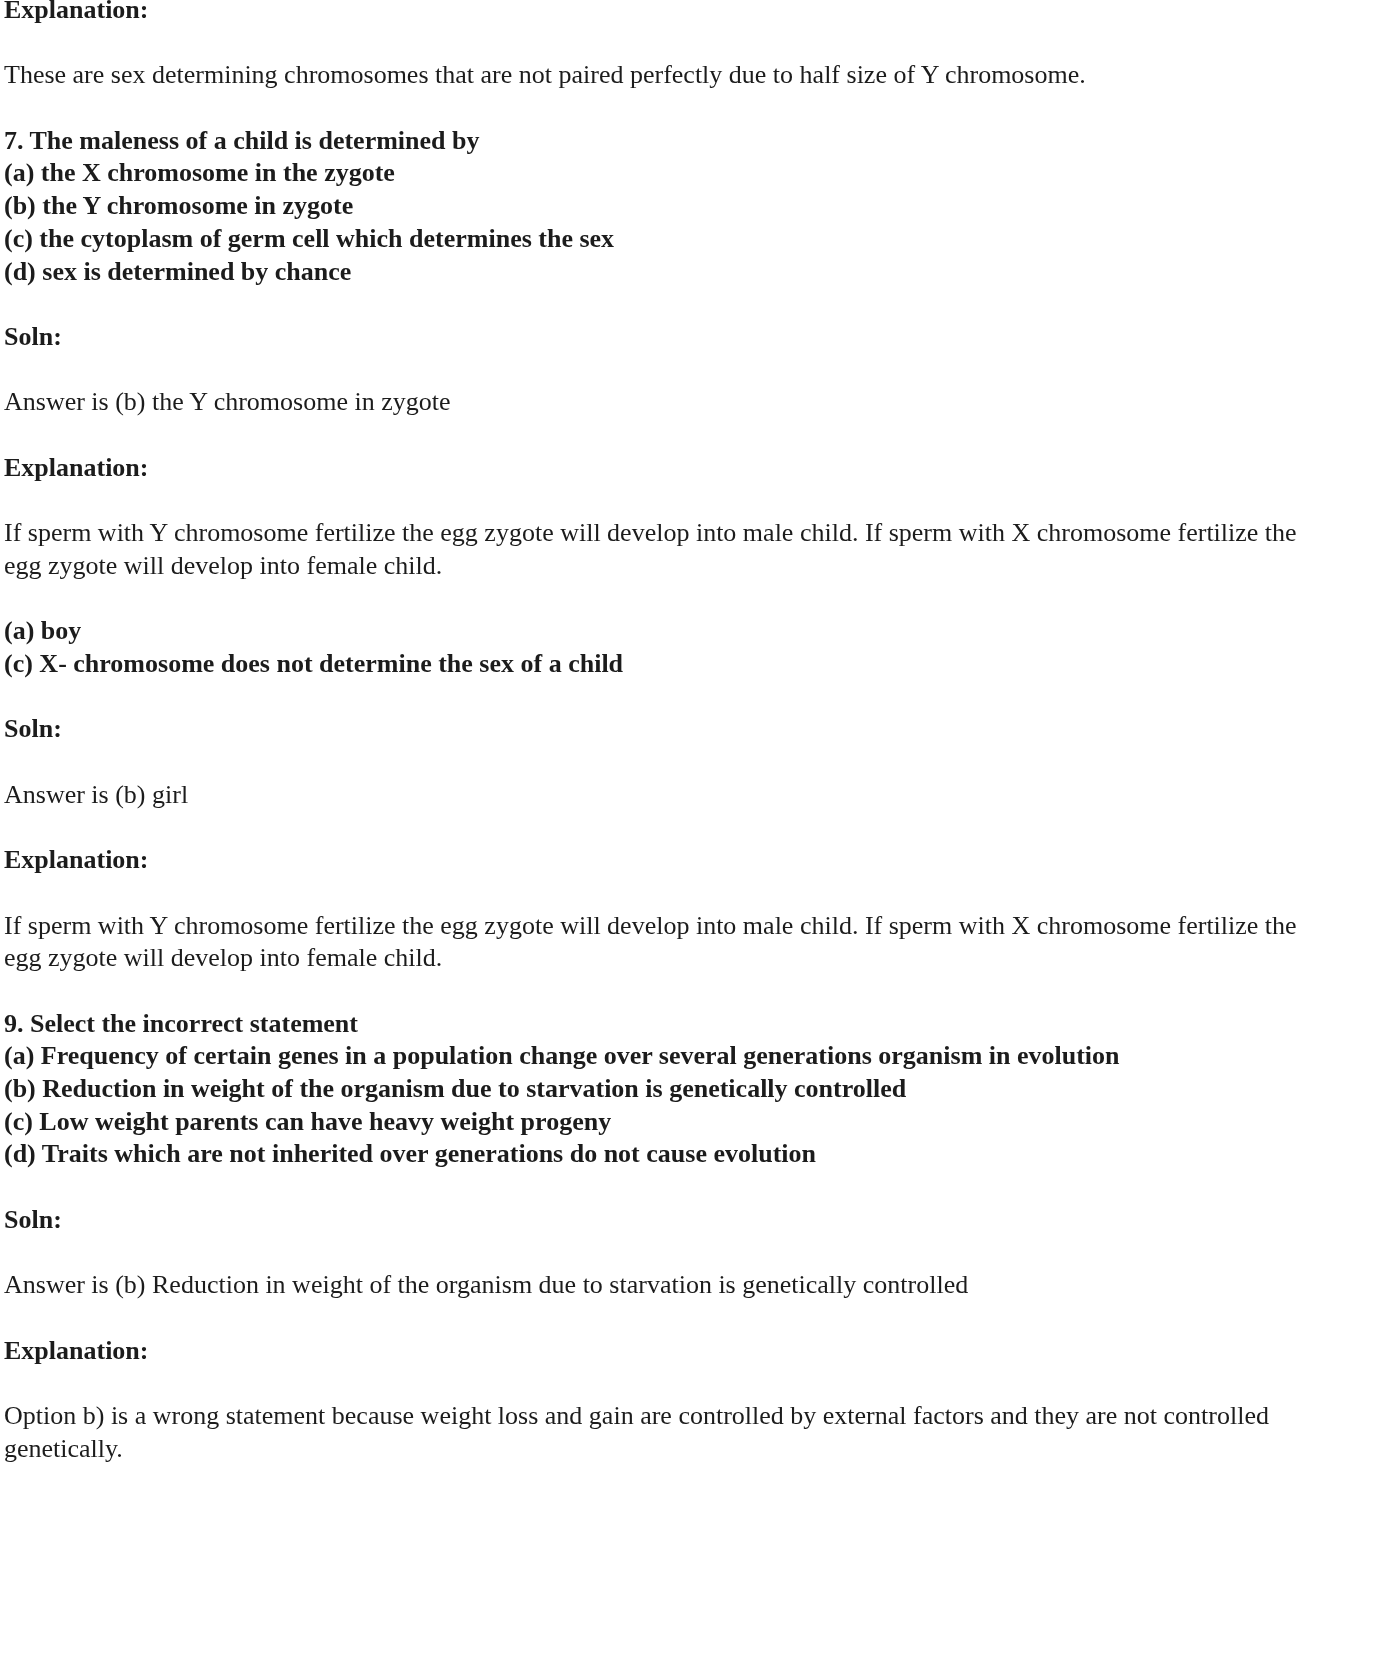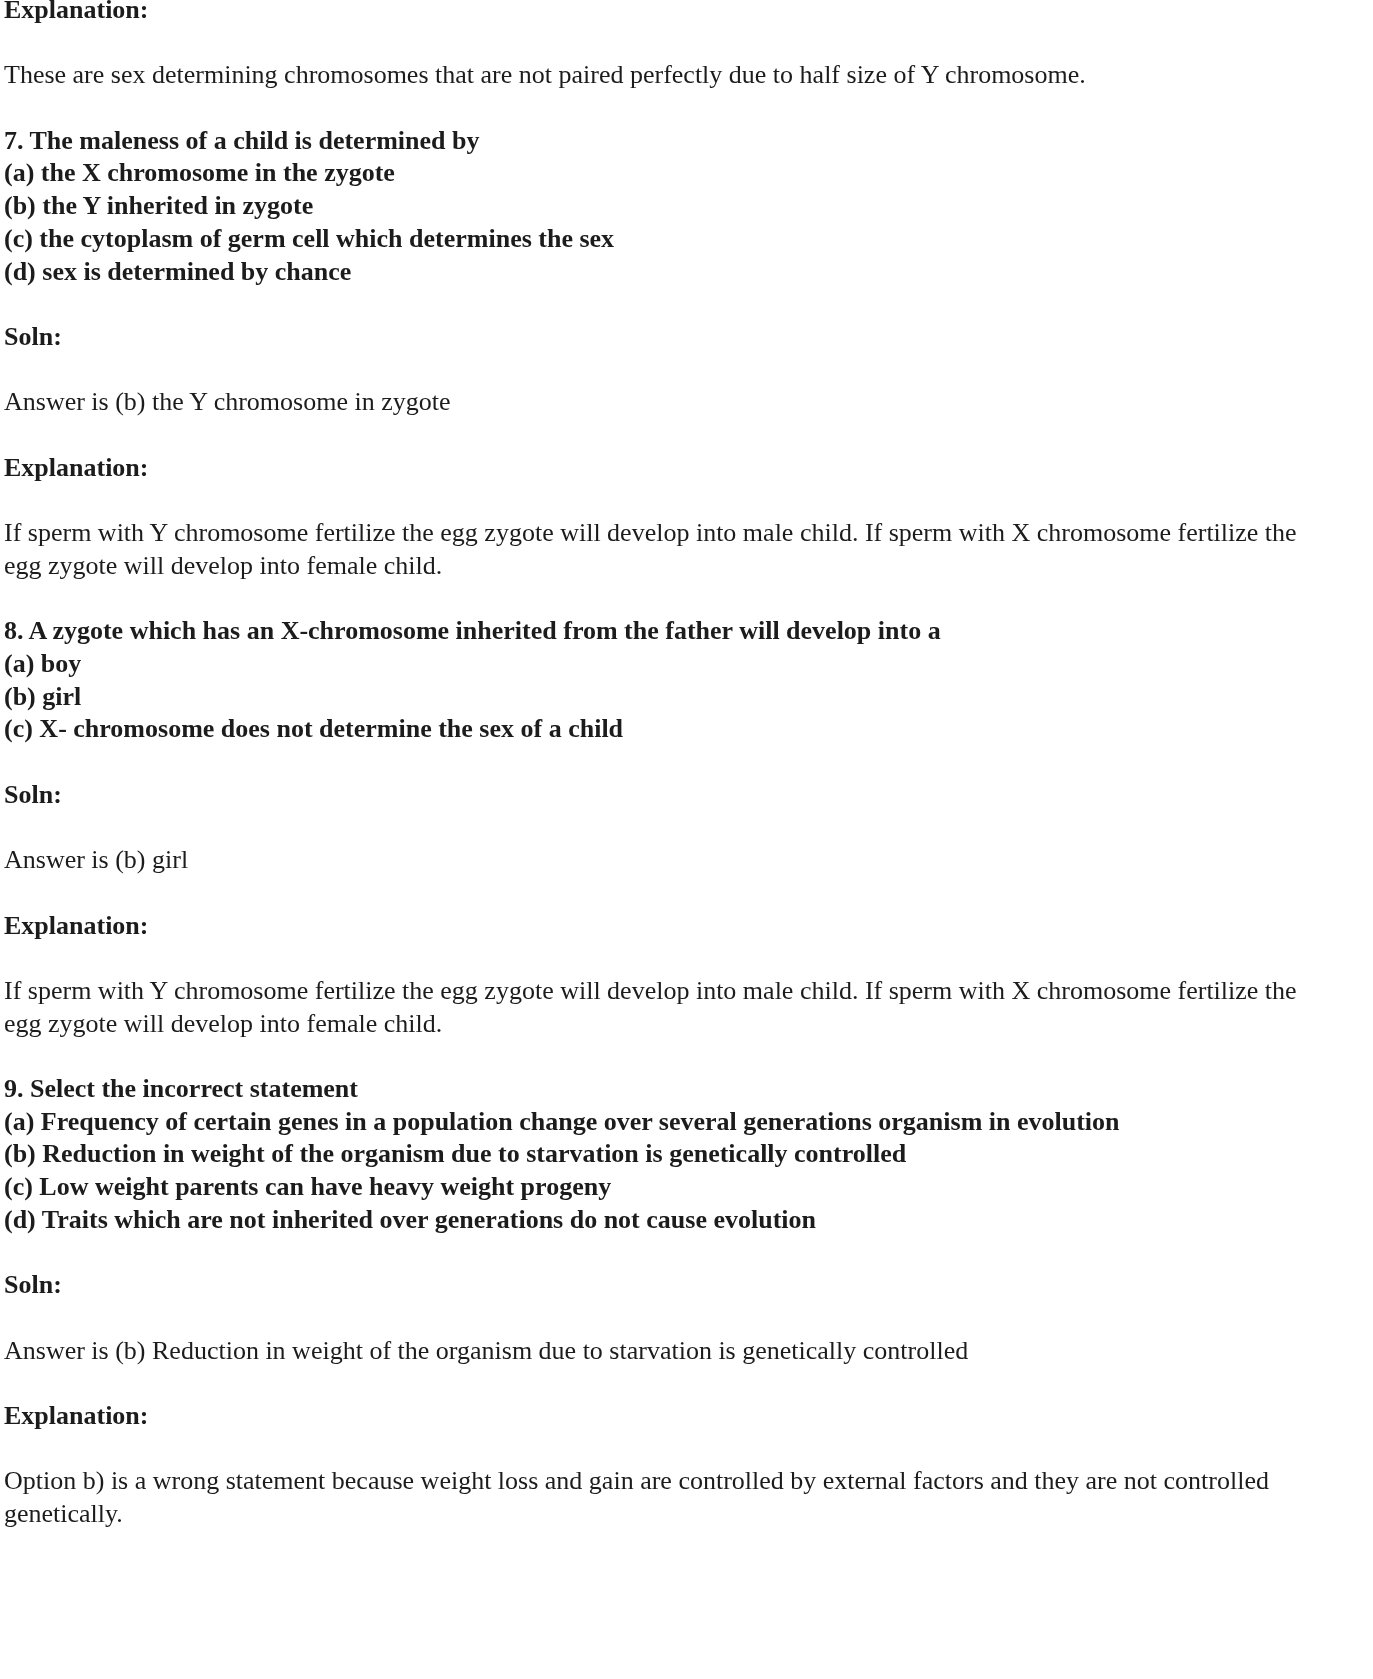--- a/index.html
+++ b/index.html
@@ -38,37 +38,35 @@
 
 <div class="page">
 
   <div class="block bold">Explanation:</div>
 
   <div class="block">These are sex determining chromosomes that are not paired perfectly due to half size of Y chromosome.</div>
 
   <div class="block bold">
     <div class="line">7. The maleness of a child is determined by</div>
     <div class="line">(a) the X chromosome in the zygote</div>
-    <div class="line">(b) the Y inherited in zygote</div>
+    <div class="line">(b) the Y chromosome in zygote</div>
     <div class="line">(c) the cytoplasm of germ cell which determines the sex</div>
     <div class="line">(d) sex is determined by chance</div>
   </div>
 
   <div class="block bold">Soln:</div>
 
   <div class="block">Answer is (b) the Y chromosome in zygote</div>
 
   <div class="block bold">Explanation:</div>
 
   <div class="block">If sperm with Y chromosome fertilize the egg zygote will develop into male child. If sperm with X chromosome fertilize the egg zygote will develop into female child.</div>
 
   <div class="block bold">
-    <div class="line">8. A zygote which has an X-chromosome inherited from the father will develop into a</div>
     <div class="line">(a) boy</div>
-    <div class="line">(b) girl</div>
     <div class="line">(c) X- chromosome does not determine the sex of a child</div>
   </div>
 
   <div class="block bold">Soln:</div>
 
   <div class="block">Answer is (b) girl</div>
 
   <div class="block bold">Explanation:</div>
 
   <div class="block">If sperm with Y chromosome fertilize the egg zygote will develop into male child. If sperm with X chromosome fertilize the egg zygote will develop into female child.</div>

